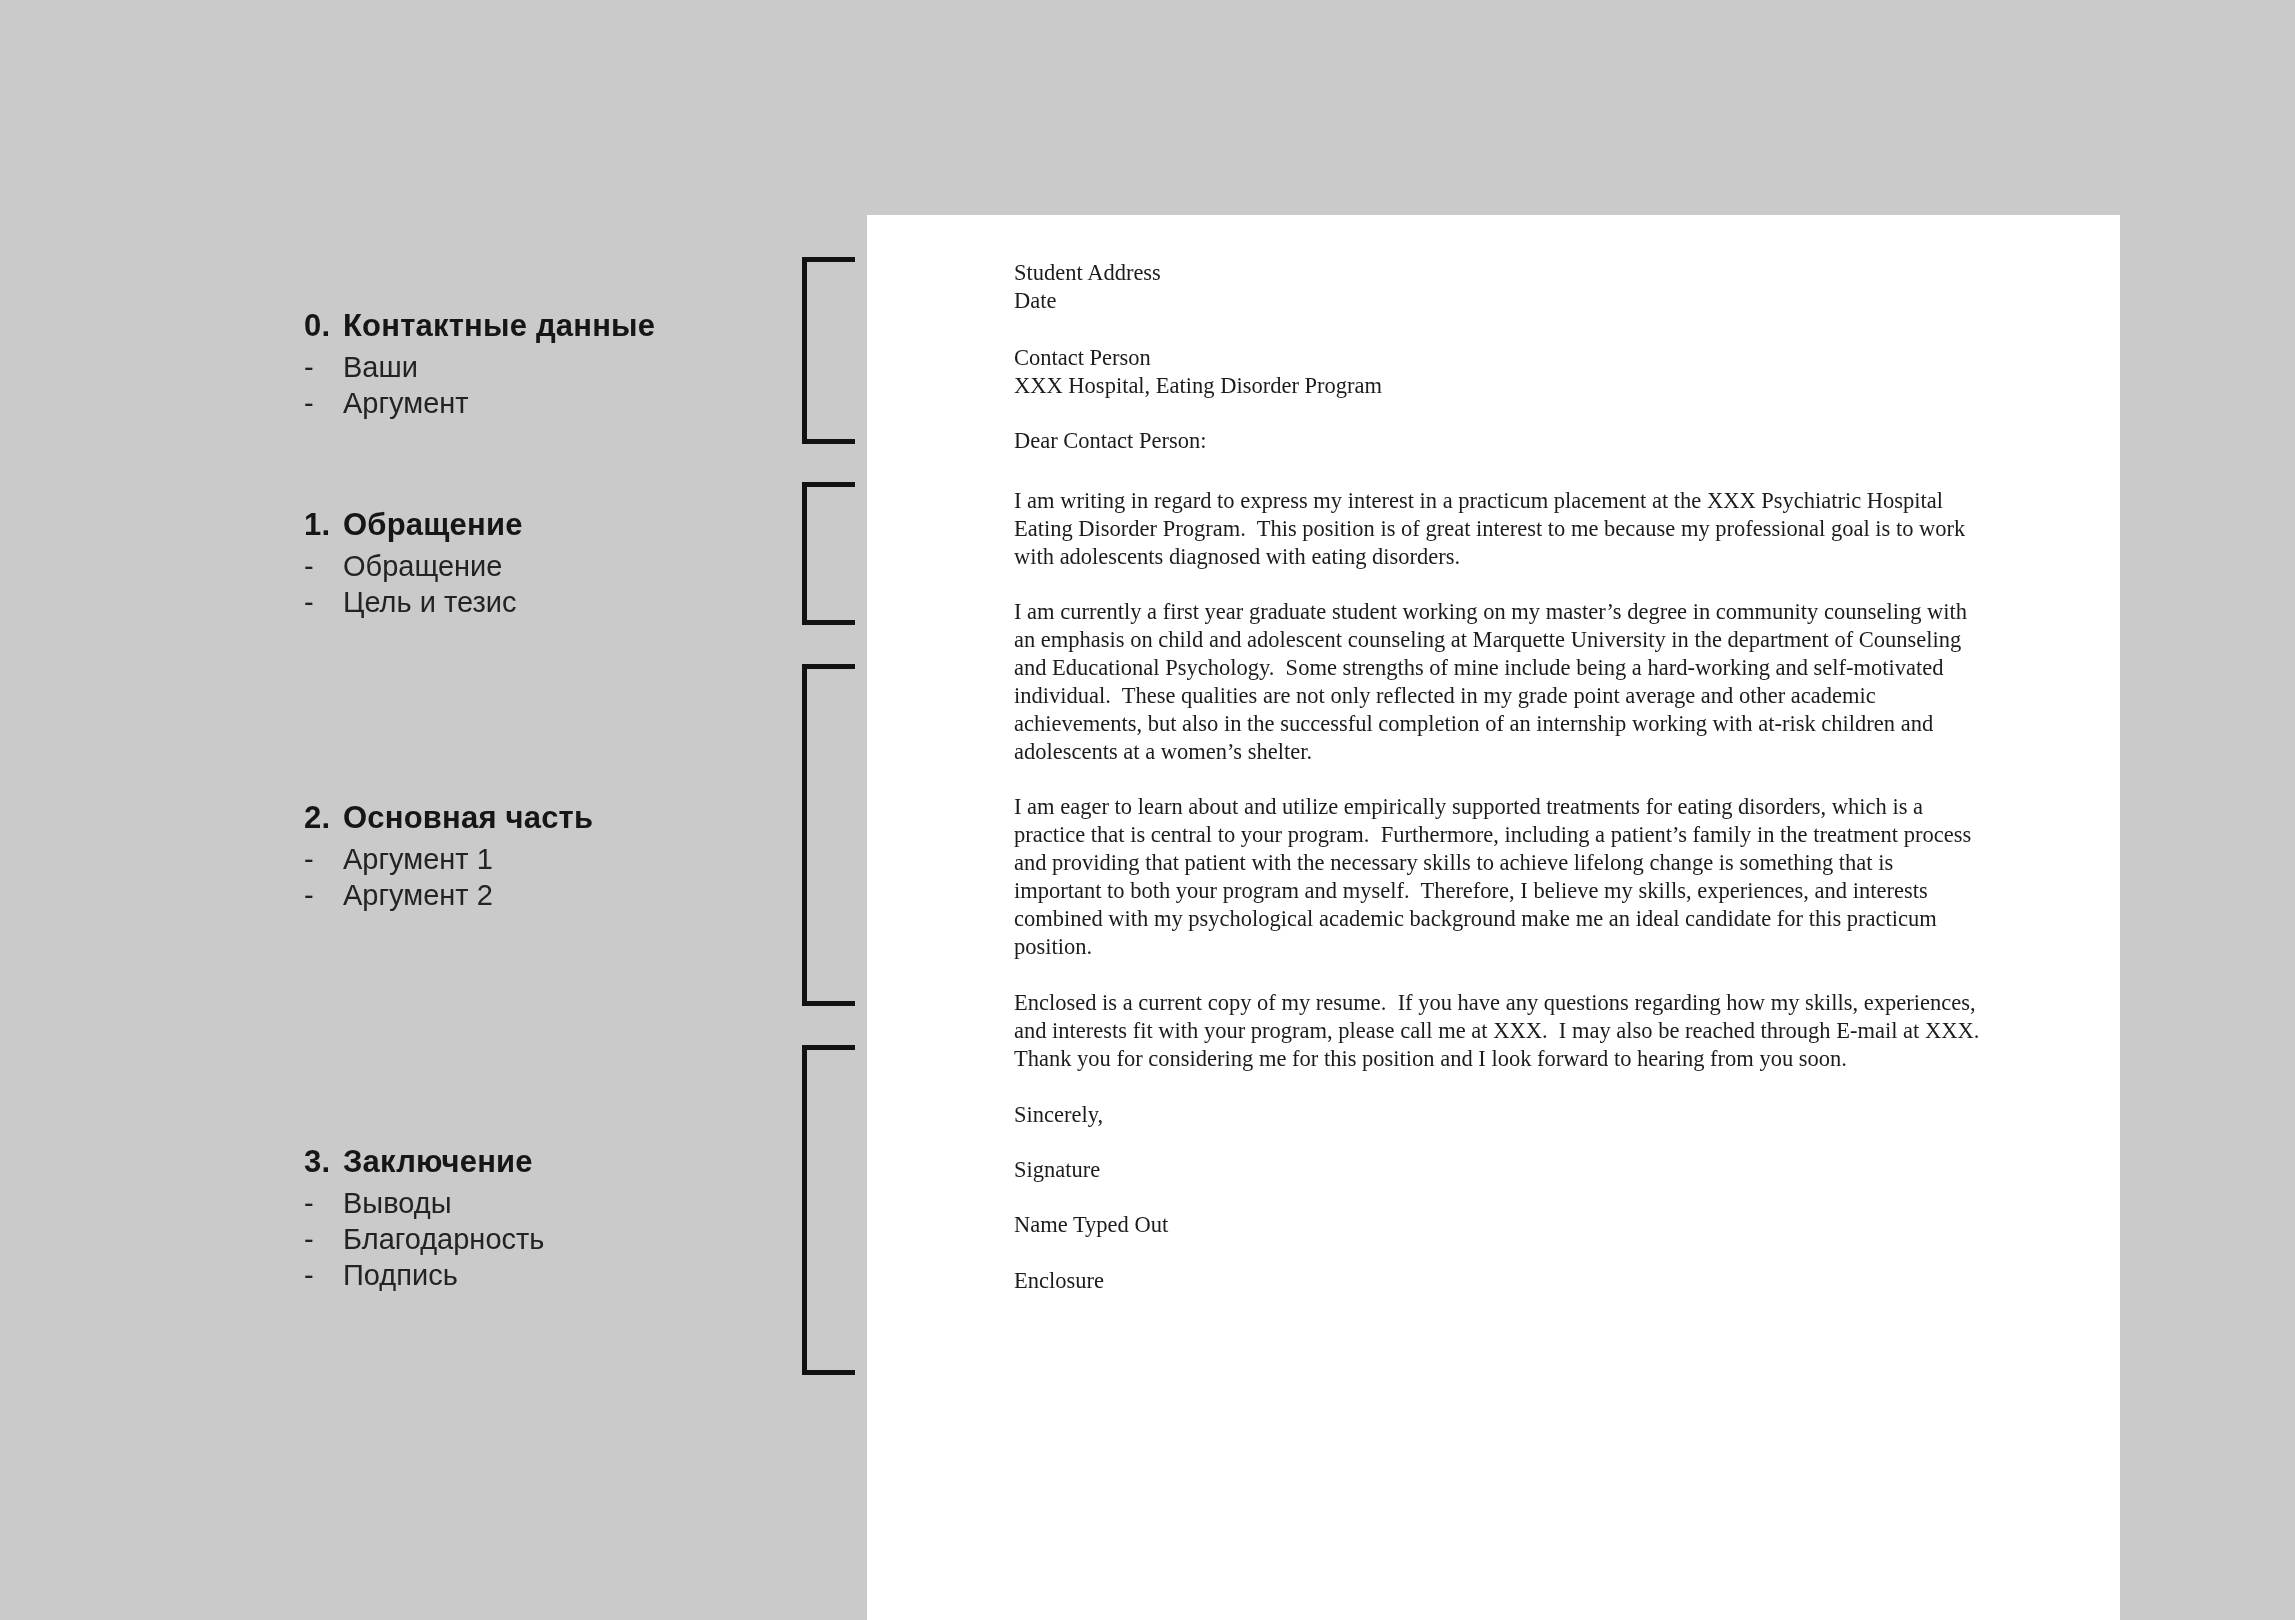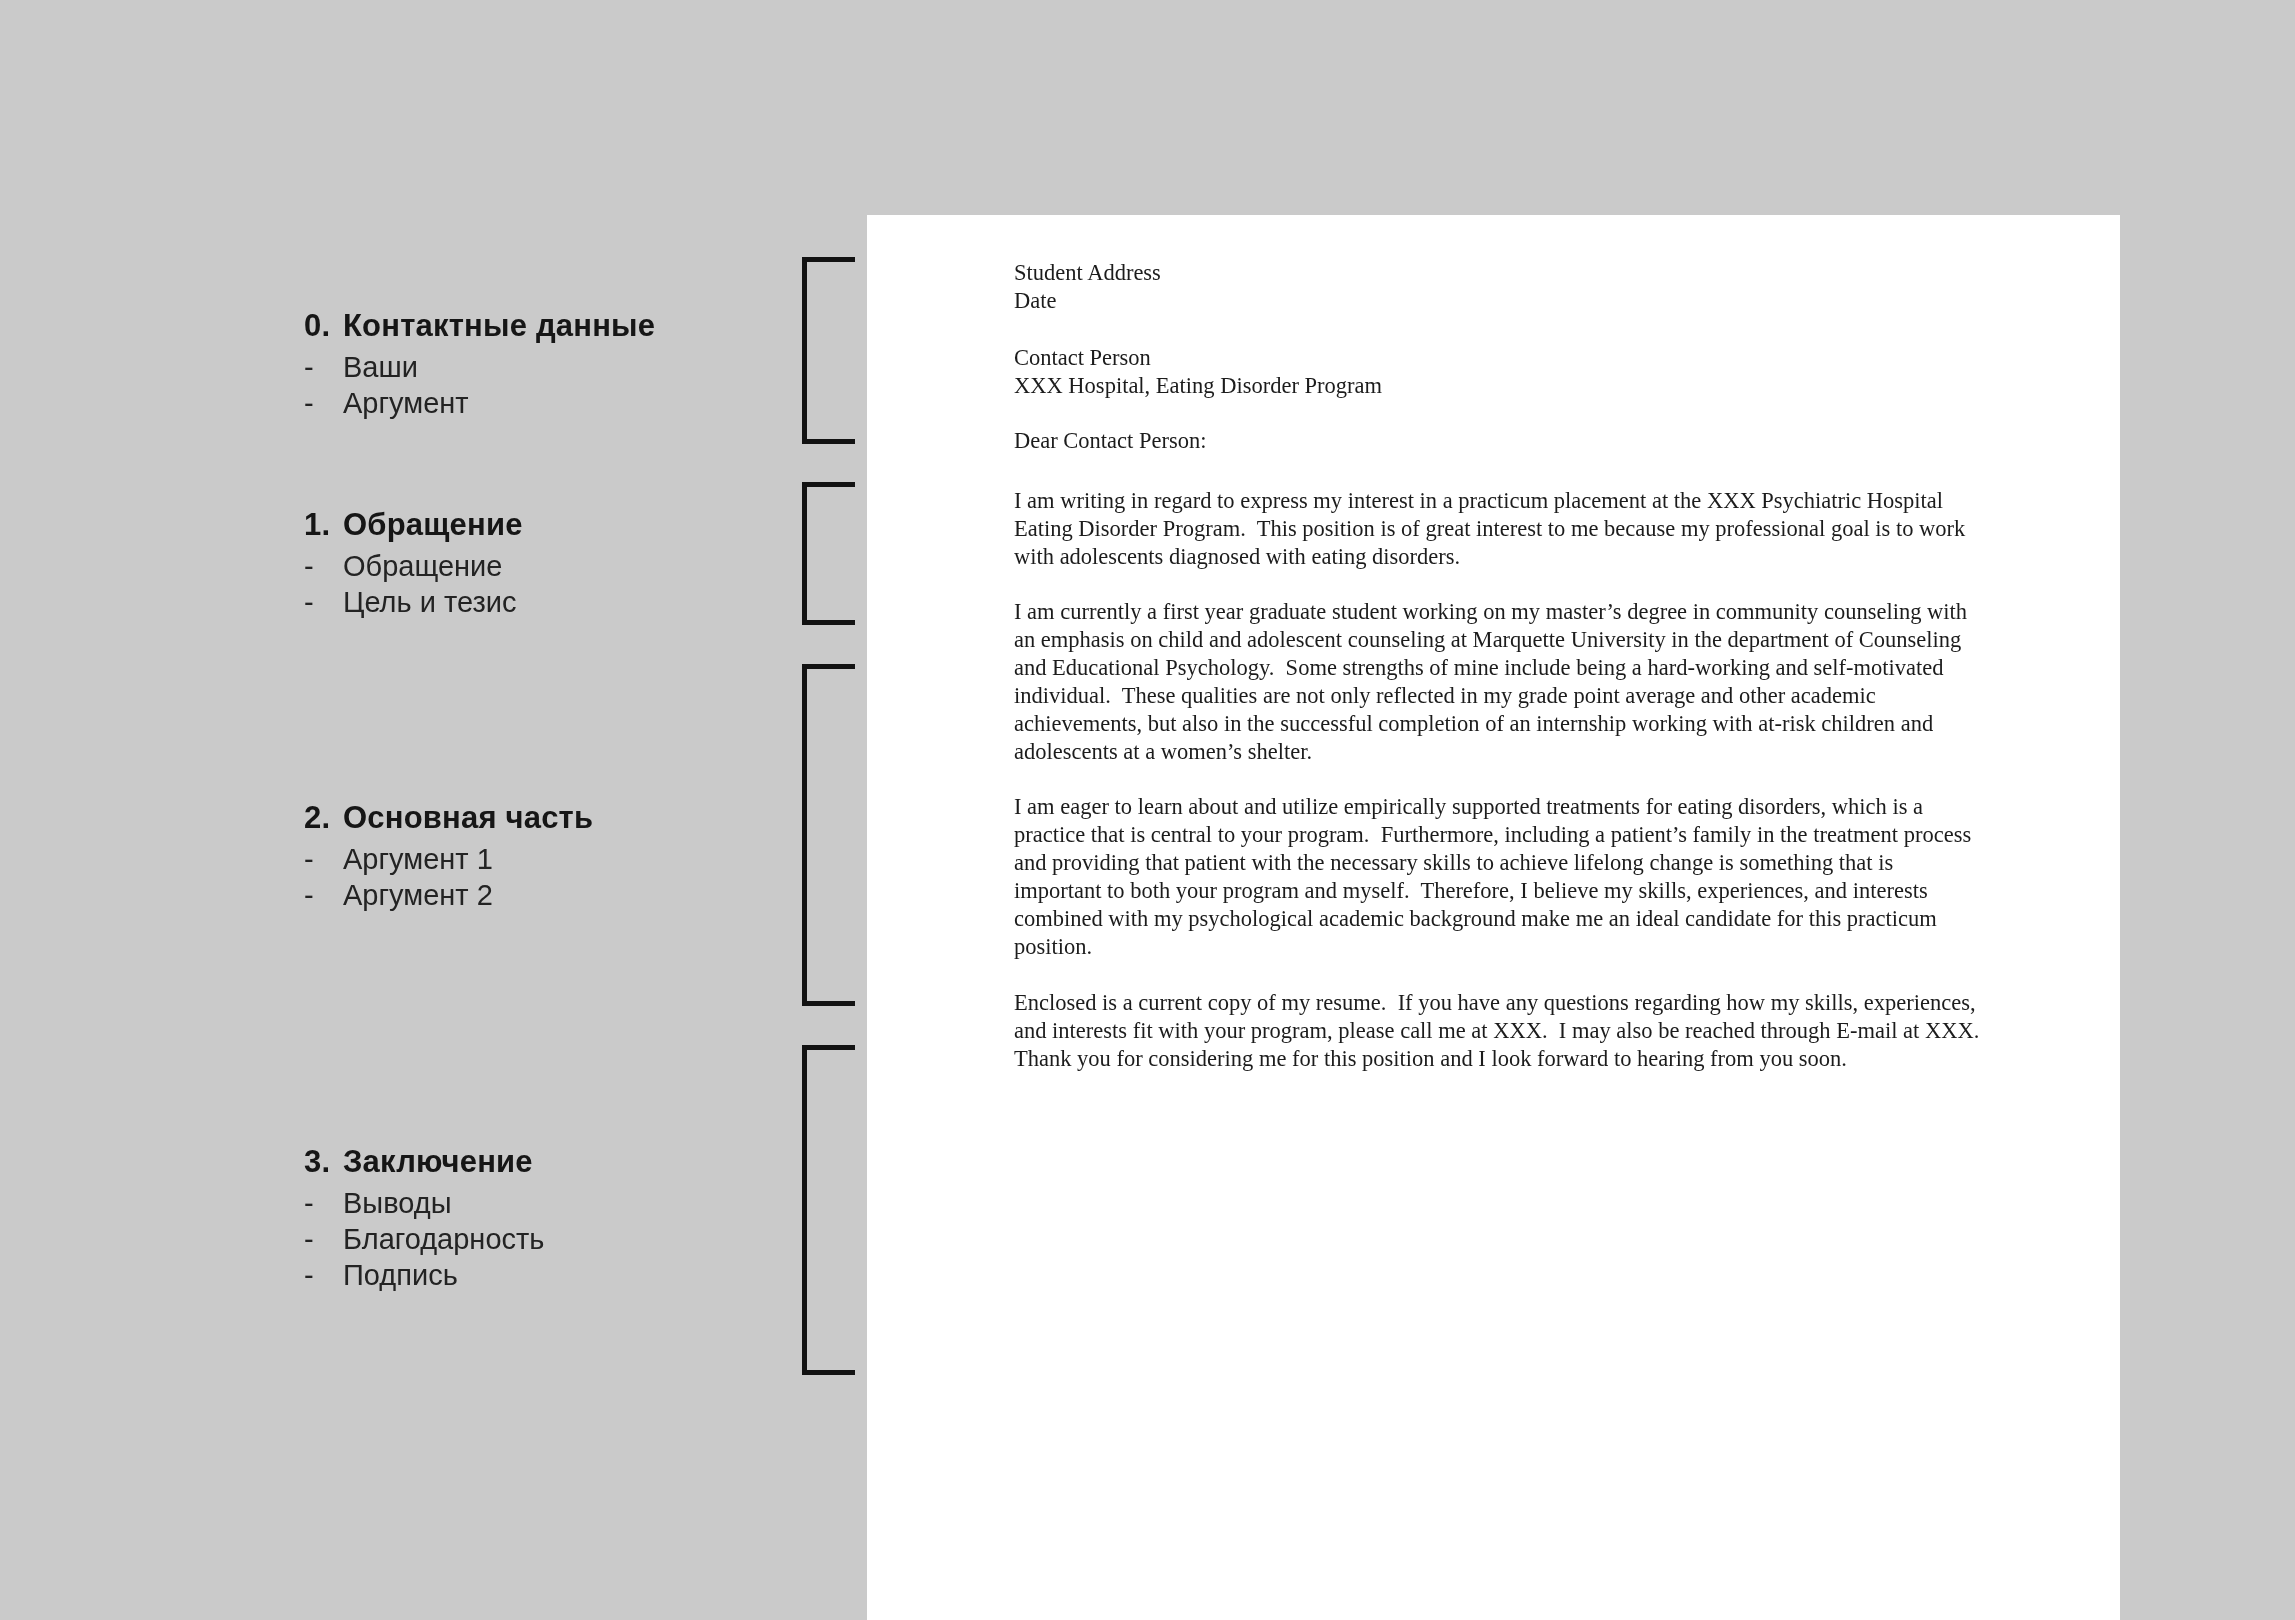--- a/index.html
+++ b/index.html
@@ -174,18 +174,24 @@
         <div class="line">XXX Hospital, Eating Disorder Program</div>
       </div>
 
       <div class="salutation">Dear Contact Person:</div>
 
       <p>I am writing in regard to express my interest in a practicum placement at the XXX Psychiatric Hospital Eating Disorder Program.  This position is of great interest to me because my professional goal is to work with adolescents diagnosed with eating disorders.</p>
       <p>I am currently a first year graduate student working on my master’s degree in community counseling with an emphasis on child and adolescent counseling at Marquette University in the department of Counseling and Educational Psychology.  Some strengths of mine include being a hard-working and self-motivated individual.  These qualities are not only reflected in my grade point average and other academic achievements, but also in the successful completion of an internship working with at-risk children and adolescents at a women’s shelter.</p>
       <p>I am eager to learn about and utilize empirically supported treatments for eating disorders, which is a practice that is central to your program.  Furthermore, including a patient’s family in the treatment process and providing that patient with the necessary skills to achieve lifelong change is something that is important to both your program and myself.  Therefore, I believe my skills, experiences, and interests combined with my psychological academic background make me an ideal candidate for this practicum position.</p>
       <p>Enclosed is a current copy of my resume.  If you have any questions regarding how my skills, experiences, and interests fit with your program, please call me at XXX.  I may also be reached through E-mail at XXX.  Thank you for considering me for this position and I look forward to hearing from you soon.</p>
 
+      <div class="closing-block">
+        <div class="closing-line">Sincerely,</div>
+        <div class="closing-line">Signature</div>
+        <div class="closing-line">Name Typed Out</div>
+        <div class="closing-line">Enclosure</div>
+      </div>
 
     </div>
   </div>
 
 </div>
 
 
 </body></html>

